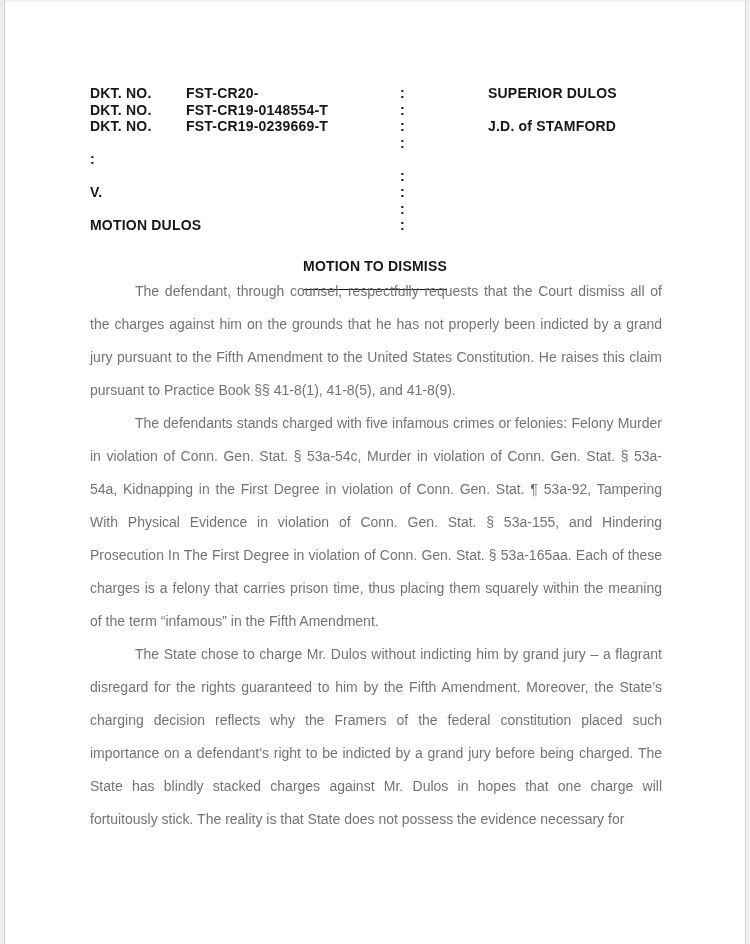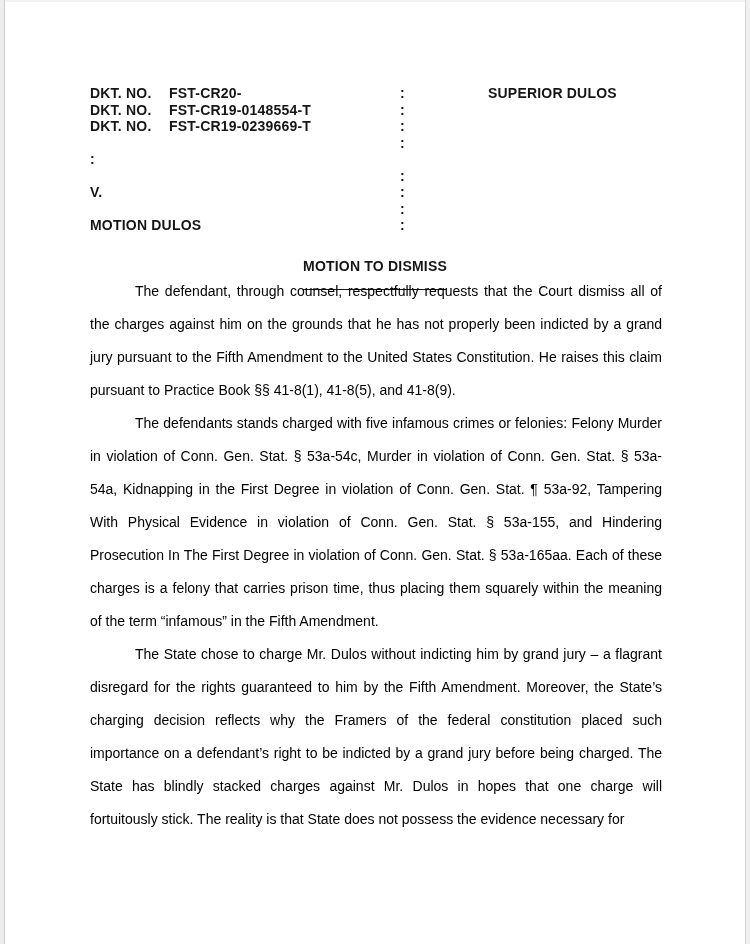--- a/index.html
+++ b/index.html
@@ -40,21 +40,21 @@
     color: #161616;
     letter-spacing: 0.2px;
   }
   .cap-row {
     display: grid;
     grid-template-columns: 310px 88px 1fr;
     height: 16.5px;
     line-height: 16.5px;
     white-space: nowrap;
   }
-  .dkt-label { display: inline-block; width: 79px; }
+  .dkt-label { display: inline-block; width: 96px; }
   .cap-colon { text-align: left; }
   
   .title {
     position: absolute;
     top: 249px;
     left: 0;
     width: 750px;
     text-align: center;
     font-size: 14px;
     font-weight: 700;
@@ -67,21 +67,21 @@
   }
   
   .doc-body {
     position: absolute;
     left: 90px;
     top: 275px;
     width: 572px;
     font-size: 14px;
     line-height: 33px;
     text-align: justify;
-    color: #000000;
+    color: #737373;
   }
   .doc-body p {
     margin: 0;
     text-indent: 45px;
   }
 </style>
 </head>
 <body>
 
 <div class="page">
@@ -99,20 +99,21 @@
 
     <div class="cap-row">
       <div><span class="dkt-label">DKT. NO.</span><span>FST-CR19-0148554-T</span></div>
       <div class="cap-colon">:</div>
       <div></div>
     </div>
 
     <div class="cap-row">
       <div><span class="dkt-label">DKT. NO.</span><span>FST-CR19-0239669-T</span></div>
       <div class="cap-colon">:</div>
+      <div>J.D. of STAMFORD</div>
     </div>
 
     <div class="cap-row">
       <div></div>
       <div class="cap-colon">:</div>
     </div>
 
     <div class="cap-row">
       <div class="cap-colon">:</div>
       <div></div>

